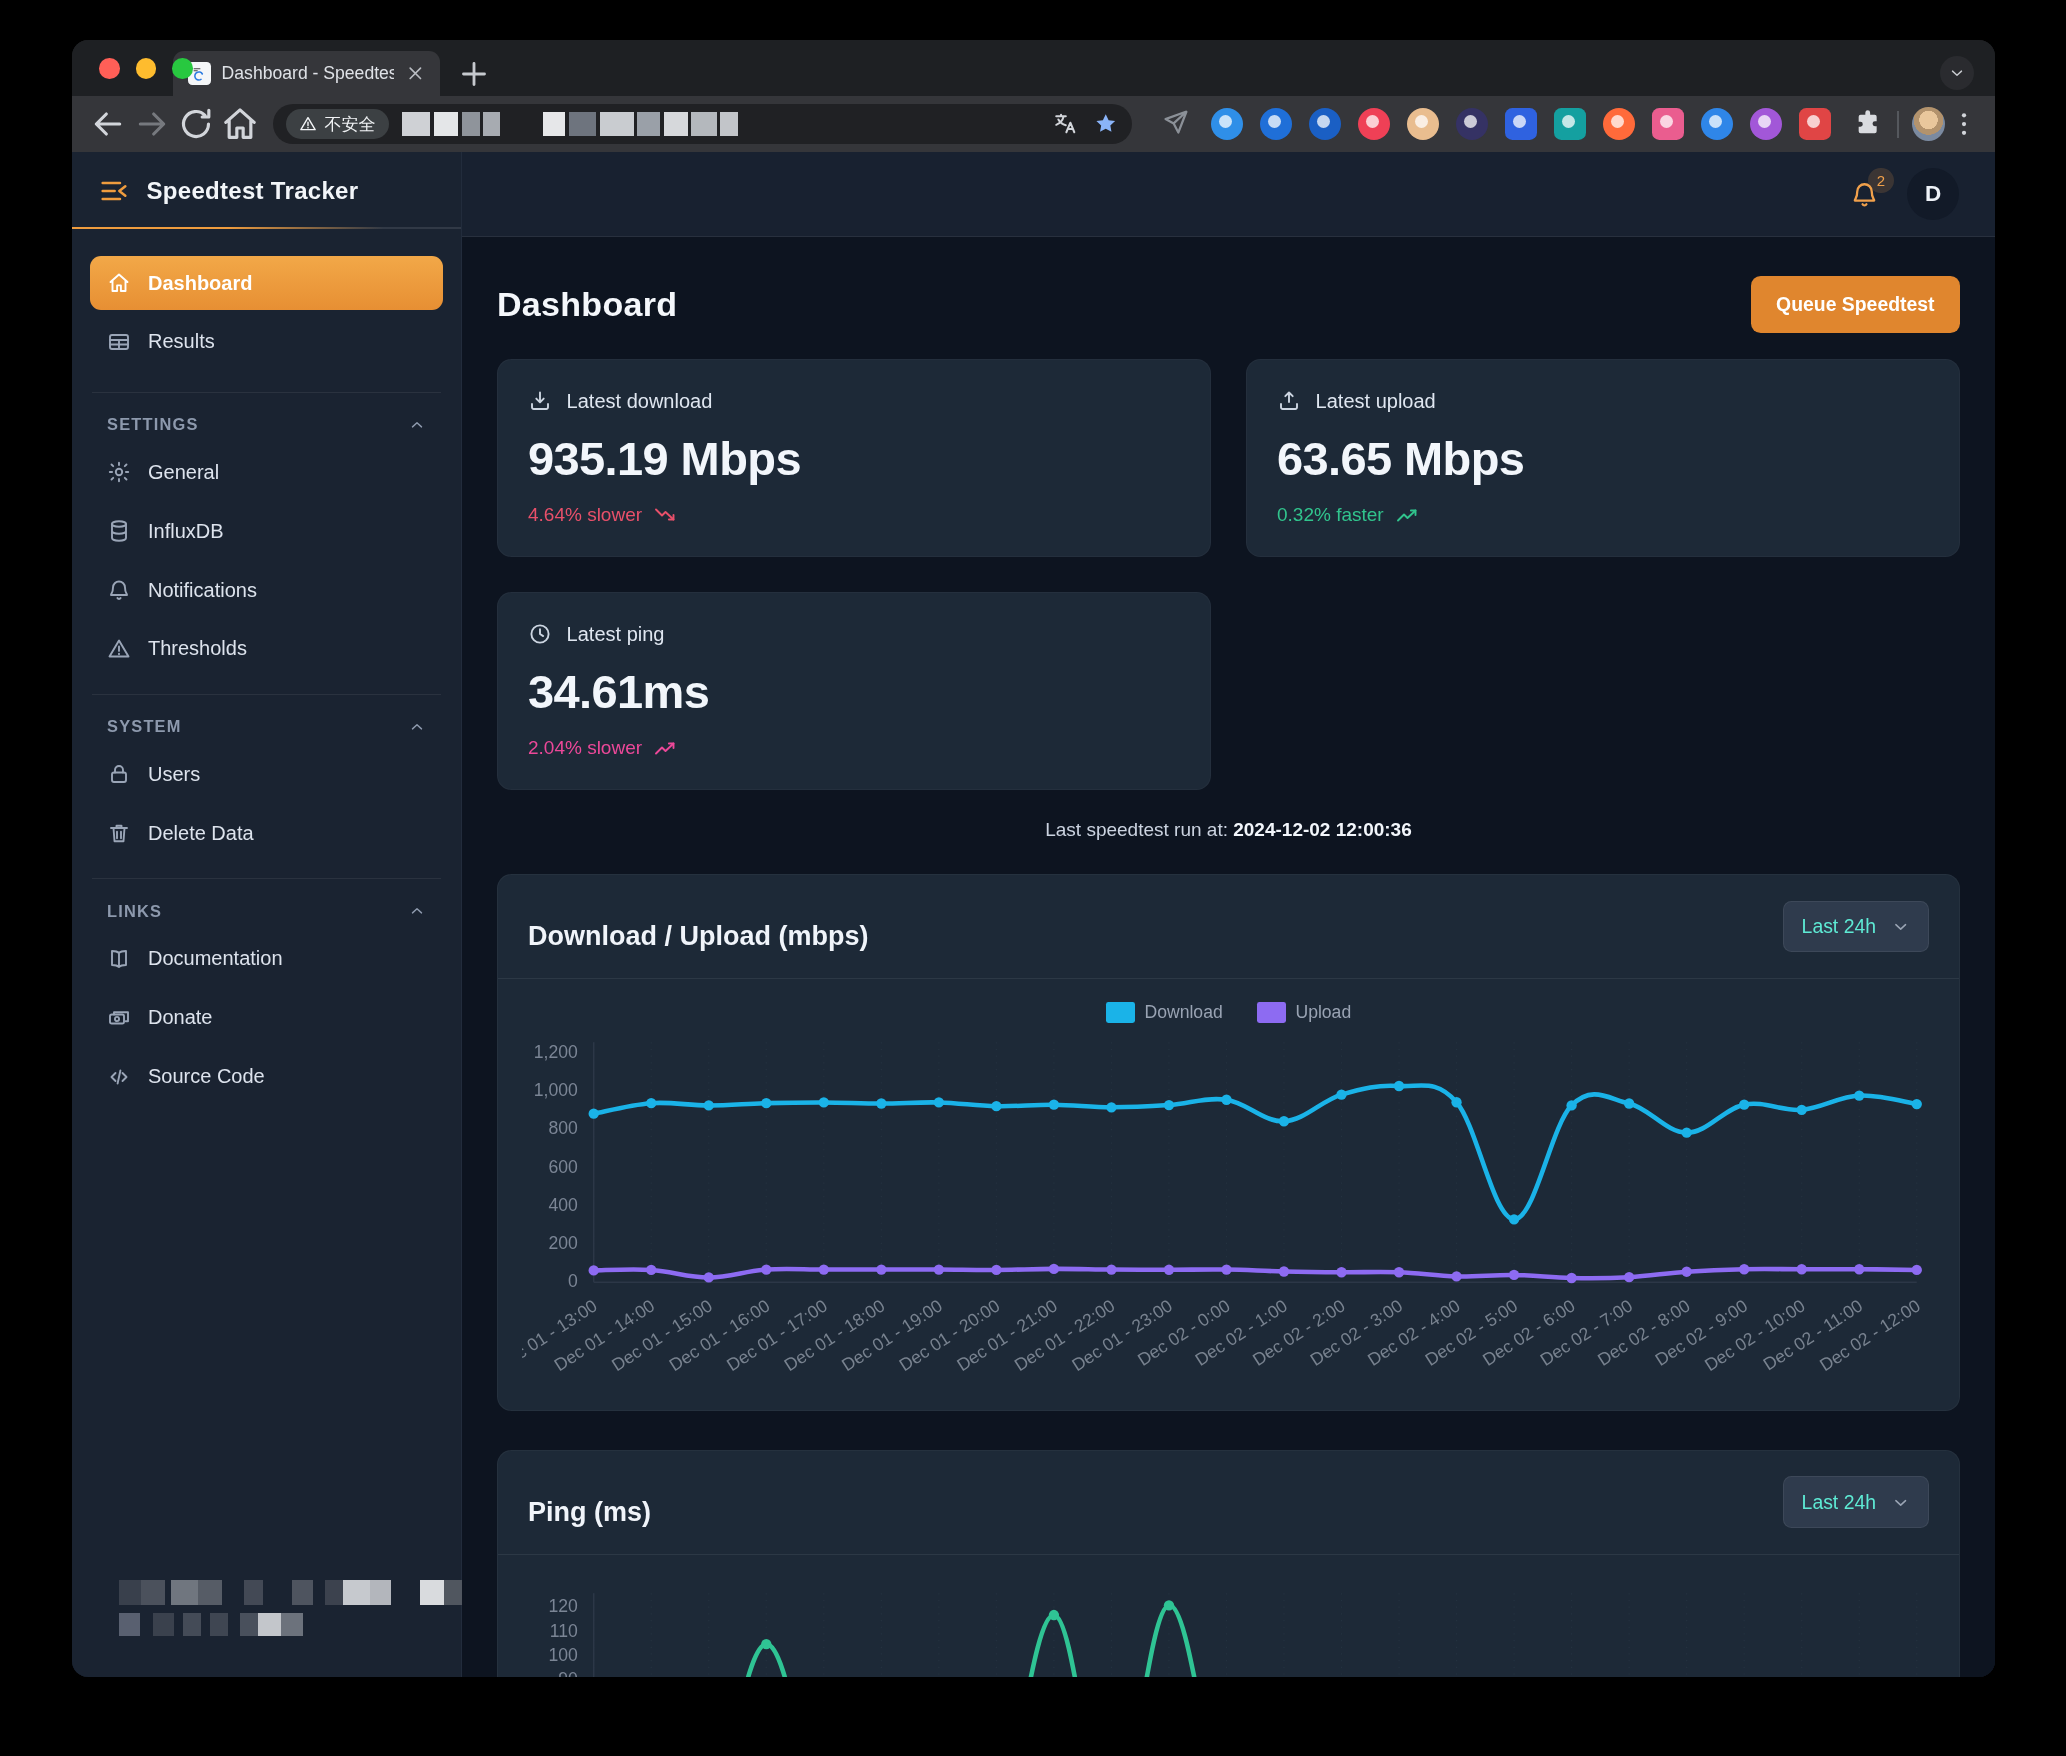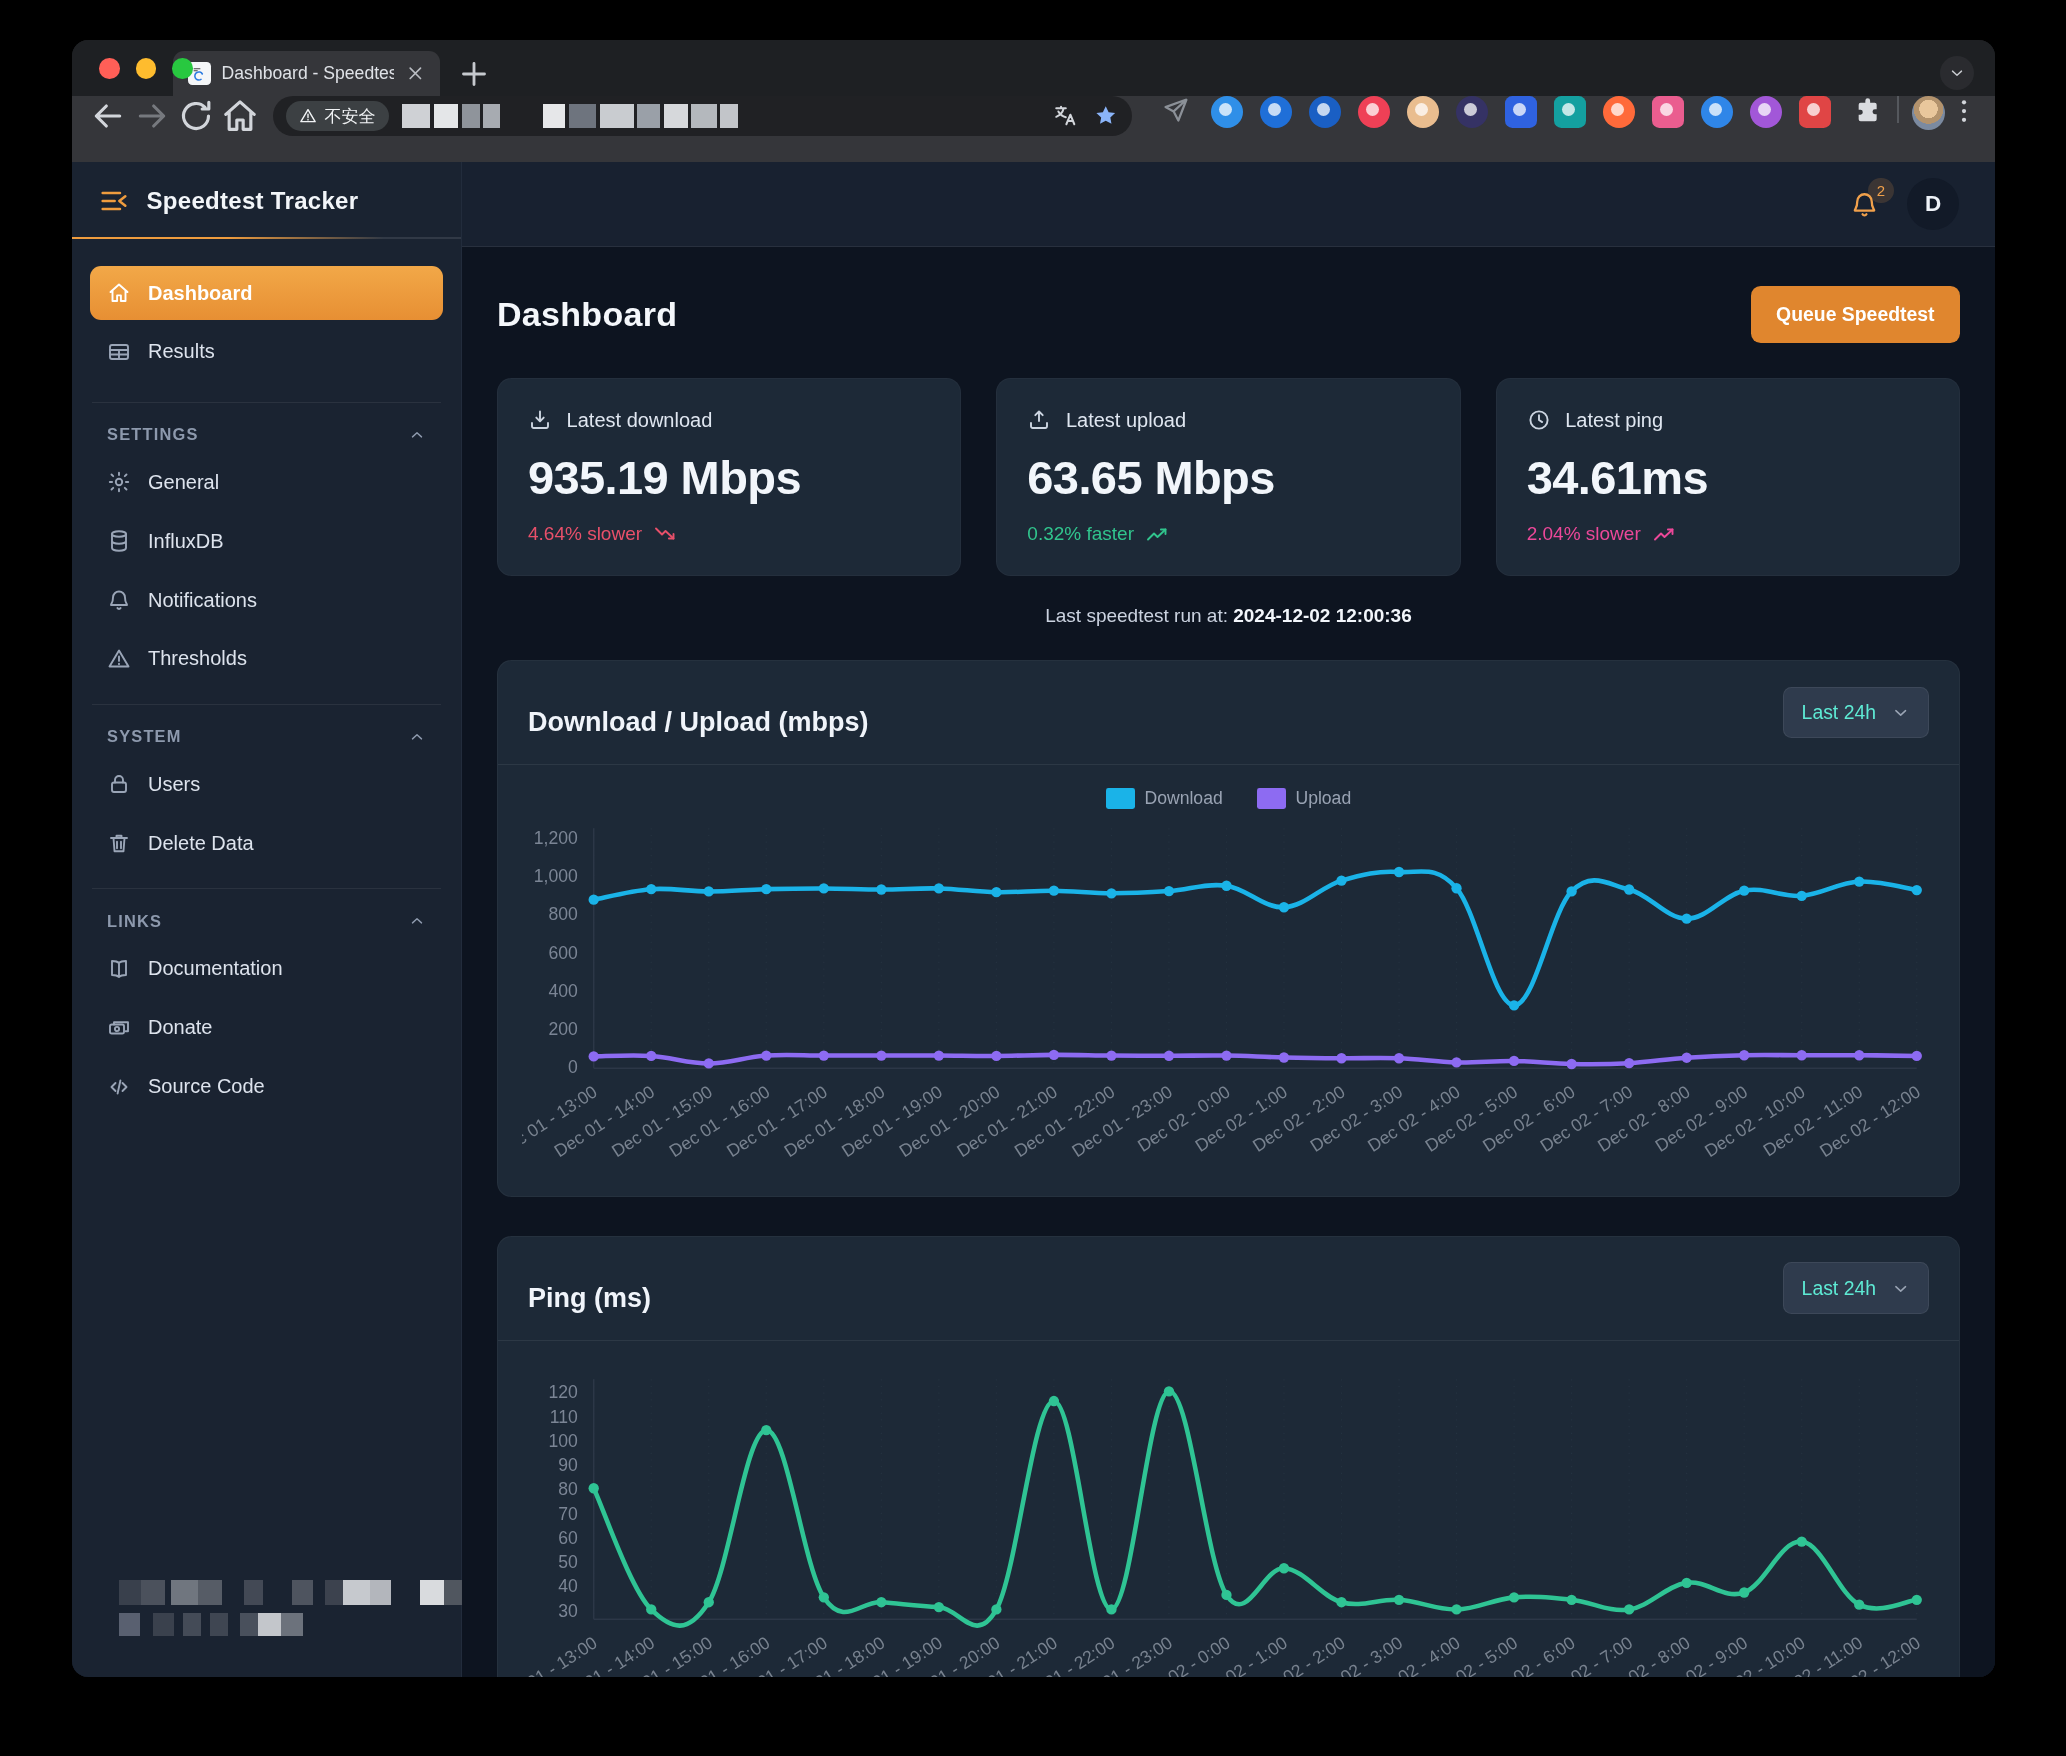--- a/index.html
+++ b/index.html
@@ -18,21 +18,21 @@
   .traffic{position:absolute;left:27px;top:18px;display:flex;gap:16px}
   .tl{width:20.7px;height:20.7px;border-radius:50%}
   .tab{margin-left:101px;width:267px;height:45px;background:#35363a;border-radius:11px 11px 0 0;
        display:flex;align-items:center;gap:11px;padding:0 14.6px;color:#dfe2e7;font-size:17.6px}
   .tab-fav{width:23px;height:23px;background:#f4f6f8;border-radius:4.3px;display:flex;align-items:center;justify-content:center}
   .tab-title{flex:1;white-space:nowrap;overflow:hidden}
   .tab-close{width:20.7px;height:20.7px;color:#b9bcc2}
   .newtab{width:36px;height:36px;color:#c6c9ce;margin:0 0 3.6px 16px}
   .tabsearch{margin-left:auto;margin-right:20.7px;margin-bottom:6px;width:34px;height:34px;border-radius:50%;
              background:#2a2b2f;color:#c6c9ce;display:flex;align-items:center;justify-content:center}
-  .toolbar{height:66px;background:#35363a;display:flex;align-items:flex-start;padding:0 16px;gap:4px;flex:0 0 auto}
+  .toolbar{height:56px;background:#35363a;display:flex;align-items:center;padding:0 16px;gap:4px;flex:0 0 auto}
   .tbtn{width:40px;height:40px;display:flex;align-items:center;justify-content:center;color:#d2d5da;border-radius:50%}
   .tbtn.dim{color:#76797e}
   .addr{width:893px;height:40px;background:#202124;border-radius:20.7px;display:flex;align-items:center;
         gap:13.4px;padding:0 13.4px;margin:0 8.5px}
   .warnbadge{display:flex;align-items:center;gap:7.3px;background:#3c4043;border-radius:16px;height:30px;
              padding:0 13.4px;color:#f1f3f5;font-size:17px}
   .warnbadge .icon{width:18px;height:18px;color:#f1f3f5}
   .urlblocks{display:flex;align-items:center;gap:3.6px;flex:1}
   .ublock{height:24px}
   .addr-right{display:flex;align-items:center;gap:16px}
@@ -75,21 +75,21 @@
   .bell{position:relative;width:29px;height:29px;color:#f0a04b}
   .bell-badge{position:absolute;top:-12px;right:-14.6px;width:25.5px;height:25.5px;border-radius:50%;
       background:rgba(240,160,75,.16);color:#f0a04b;font-size:15px;display:flex;align-items:center;justify-content:center}
   .avatar{width:52px;height:52px;border-radius:50%;background:#121a28;color:#eef2f8;font-size:22.5px;font-weight:600;
           display:flex;align-items:center;justify-content:center}
   .content{flex:1;background:var(--bg);padding:39px 35px 0;overflow:hidden}
   .page-head{display:flex;justify-content:space-between;align-items:center}
   .page-title{font-size:34px;font-weight:700;color:#f4f7fb;letter-spacing:0.3px}
   .queue-btn{background:var(--orange-deep);border:none;color:#fff;font-size:19.4px;font-weight:600;
              padding:17px 25.5px;border-radius:9.7px;font-family:inherit}
-  .stats{display:grid;grid-template-columns:repeat(3,1fr);gap:35px;margin-top:35px}
+  .stats{display:grid;grid-template-columns:repeat(2,1fr);gap:35px;margin-top:26px}
   .stat-card{background:var(--card);border-radius:14.6px;padding:29px 30px;border:0.6px solid rgba(255,255,255,.03)}
   .stat-head{display:flex;align-items:center;gap:14.6px;color:#dfe6f0;font-size:20px}
   .stat-head .icon{width:24px;height:24px;color:#ccd5e1}
   .stat-value{font-size:47px;font-weight:600;color:#f2f6fb;margin:18px 0 17px;letter-spacing:-0.6px}
   .stat-delta{display:flex;align-items:center;gap:11px;font-size:19px;font-weight:500}
   .stat-delta .icon{width:24px;height:24px}
   .lastrun{text-align:center;margin:29px 0 33px;color:#cbd3e0;font-size:19px}
   .lastrun b{color:#f2f6fb}
   .chart-card{background:var(--card);border-radius:14.6px;border:0.6px solid rgba(255,255,255,.04);margin-bottom:39px;overflow:hidden}
   .chart-head{display:flex;justify-content:space-between;align-items:flex-end;padding:25.5px 30px;border-bottom:0.6px solid var(--line)}

